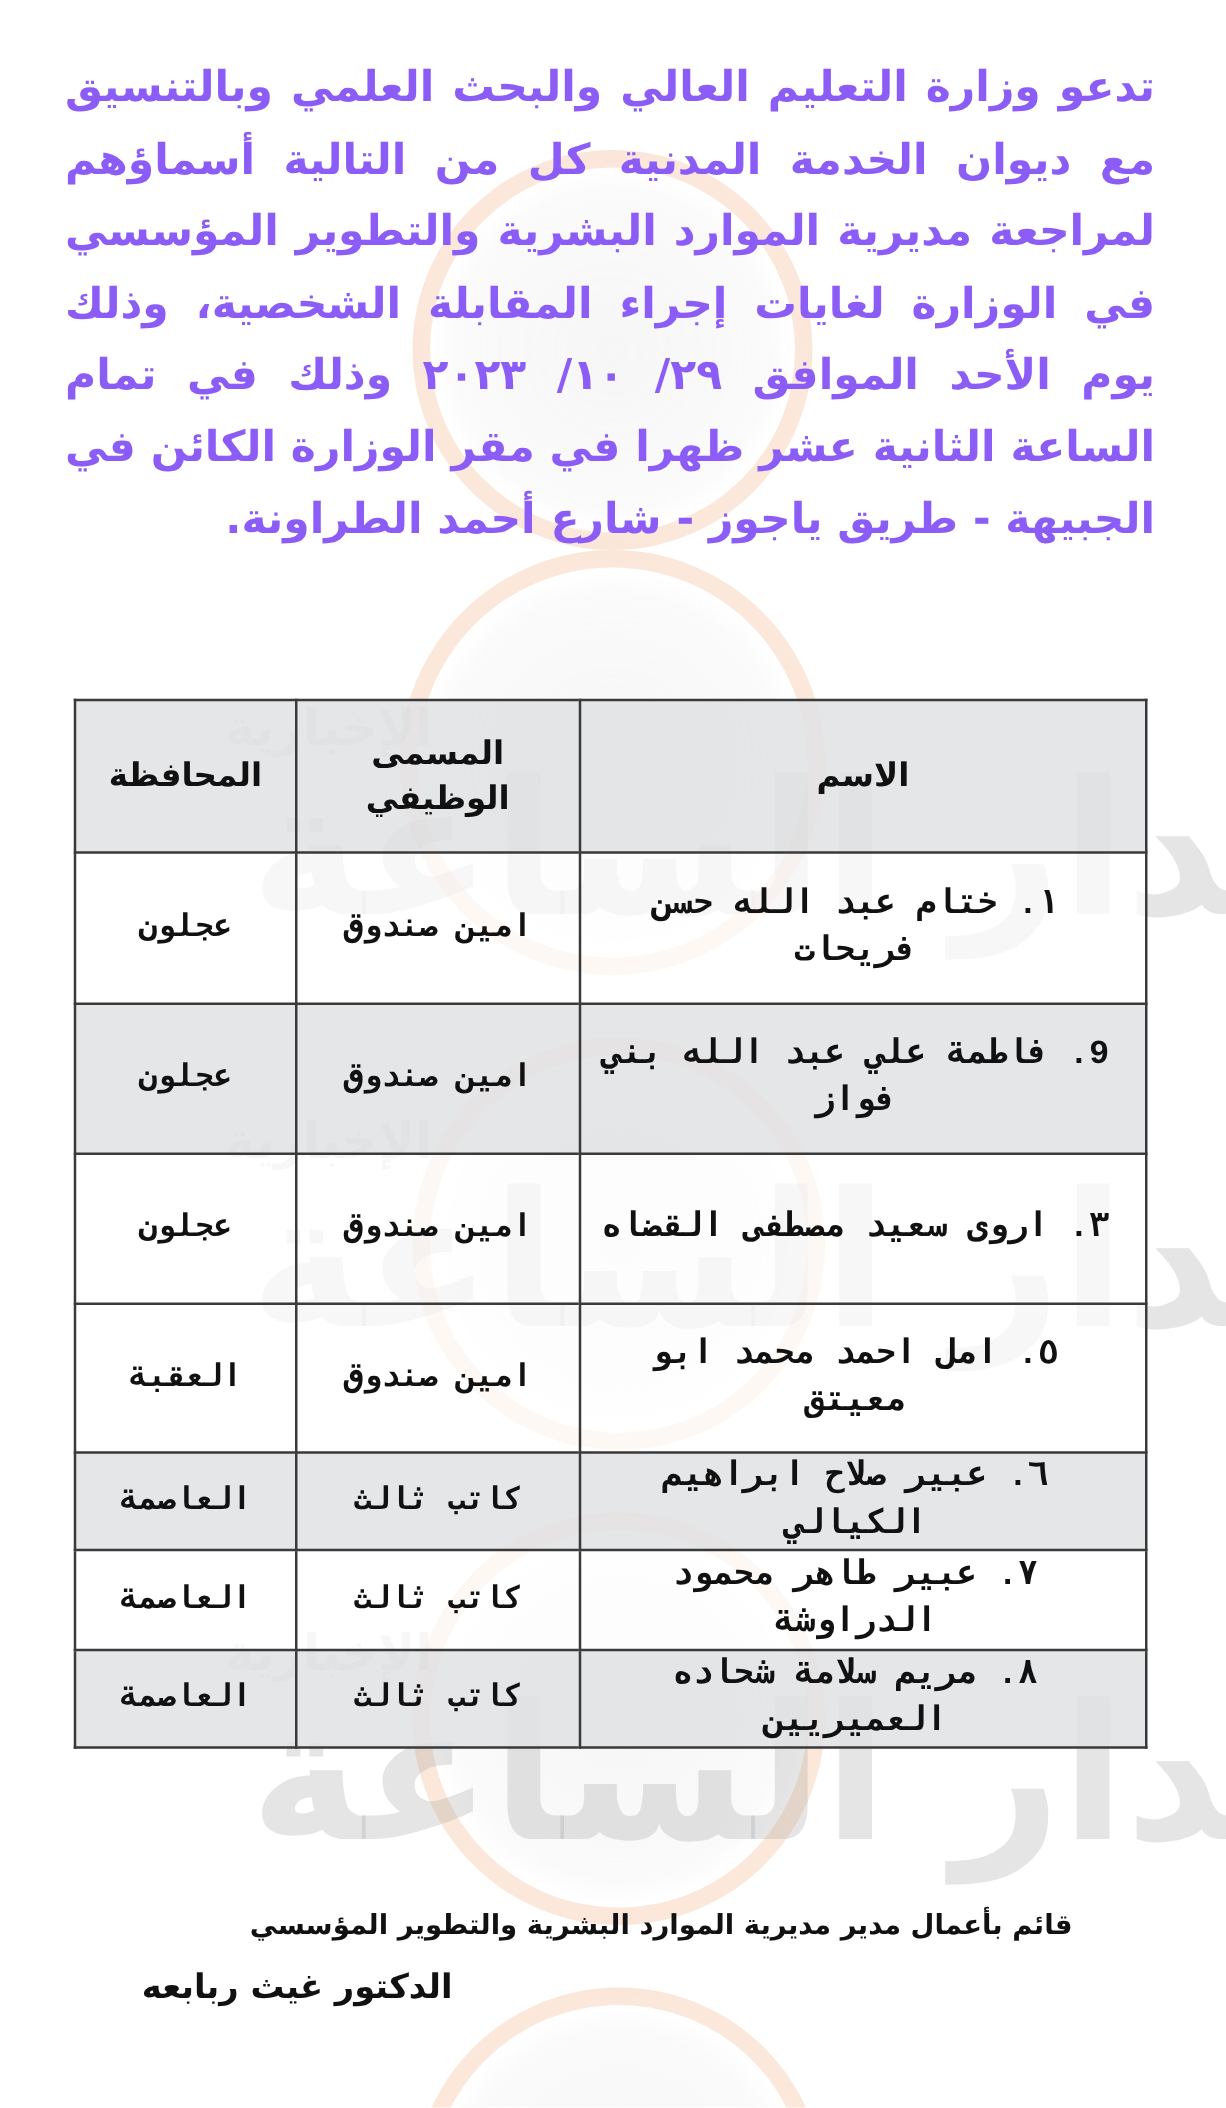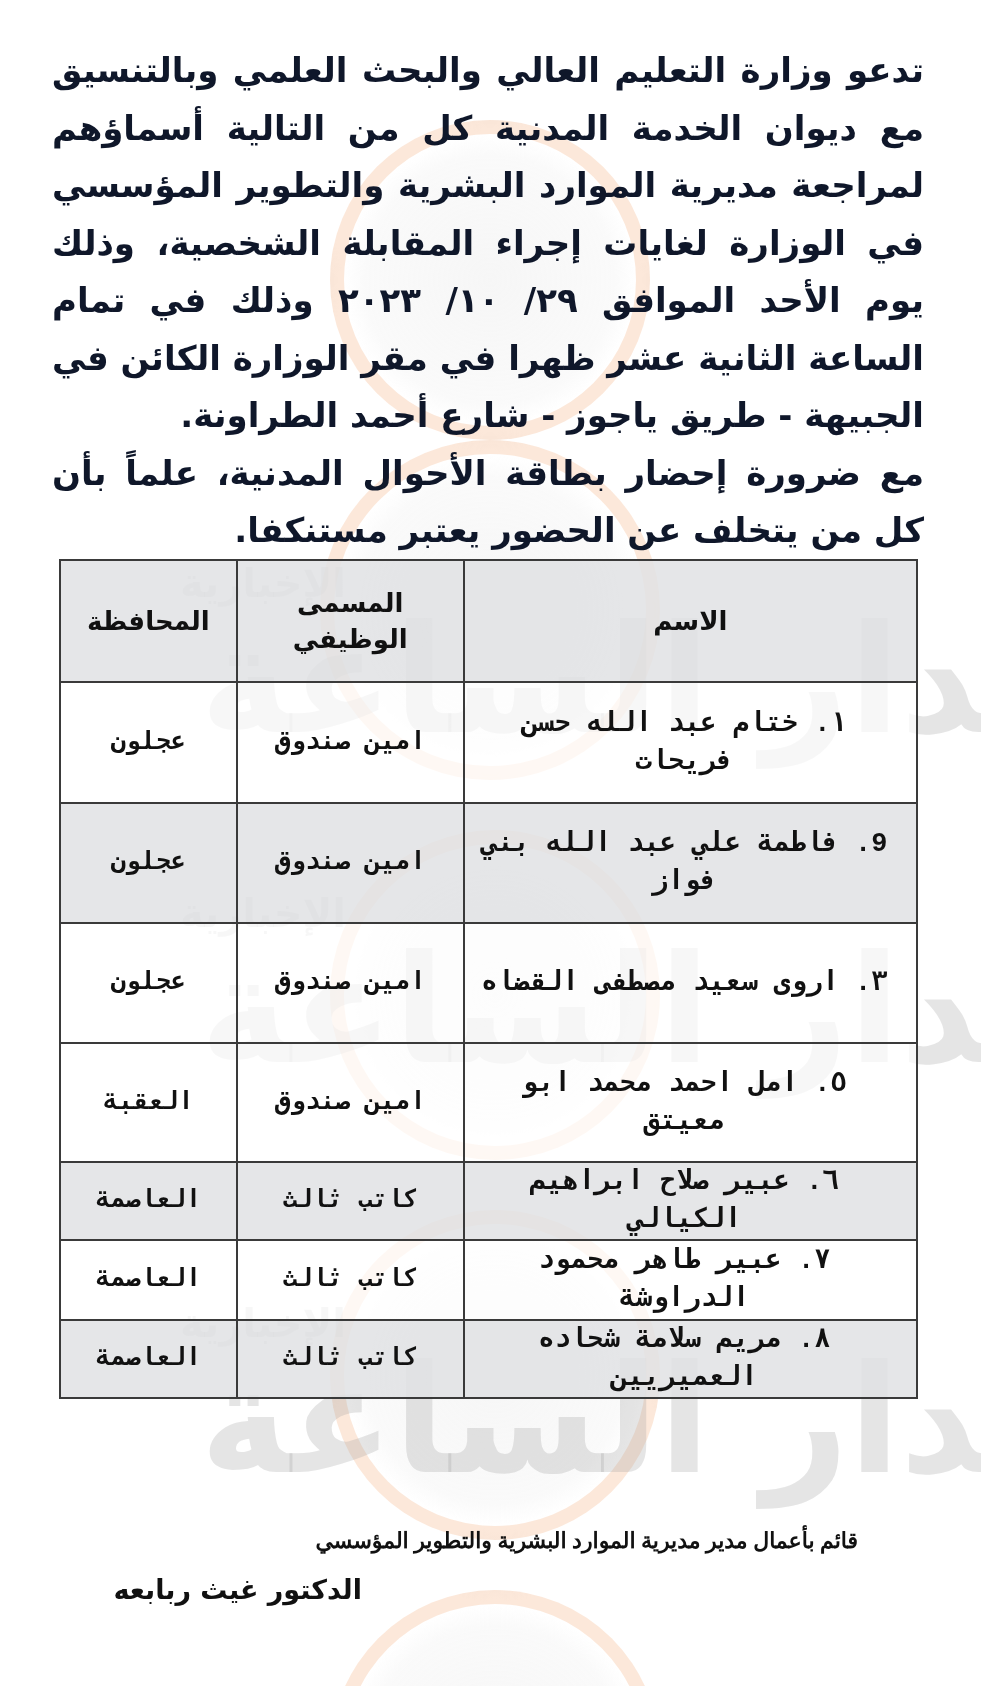--- a/index.html
+++ b/index.html
@@ -42,21 +42,21 @@
       left: 52px;
       width: 872px;
       top: 42px;
       direction: rtl;
       text-align: justify;
       text-align-last: right;
       font-family: "DejaVu Sans", sans-serif;
       font-weight: bold;
       font-size: 34px;
       line-height: 57.5px;
-      color: #0f172a;
+      color: #8b5cf6;
     }
     .intro p {
       margin: 0;
     }
     table.roster {
       position: absolute;
       left: 59px;
       top: 559px;
       width: 859px;
       border-collapse: collapse;
@@ -100,21 +100,20 @@
       direction: rtl;
       text-align: right;
       font-weight: bold;
       font-family: "DejaVu Sans", sans-serif;
       color: #111;
     }
     .sig-role {
       top: 1524px;
       font-size: 22px;
       line-height: 34px;
-      font-family: Liberation Serif, serif;
     }
     .sig-name {
       top: 1568px;
       font-size: 27px;
       line-height: 44px;
       width: 310px;
       left: 52px;
     }
   </style>
 </head>
@@ -130,21 +129,20 @@
 <div class="watermark wm-text" style="left:180px; top:560px; font-size:40px;">الإخبارية</div>
 <div class="watermark wm-text" style="left:200px; top:930px; font-size:150px; line-height:160px;">مدار الساعة</div>
 <div class="watermark wm-text" style="left:180px; top:890px; font-size:40px;">الإخبارية</div>
 <div class="watermark wm-text" style="left:200px; top:1340px; font-size:150px; line-height:160px;">مدار الساعة</div>
 <div class="watermark wm-text" style="left:180px; top:1300px; font-size:40px;">الإخبارية</div>
 
 <div class="content">
 
   <div class="intro">
     <p>تدعو وزارة التعليم العالي والبحث العلمي وبالتنسيق مع ديوان الخدمة المدنية كل من التالية أسماؤهم لمراجعة مديرية الموارد البشرية والتطوير المؤسسي في الوزارة لغايات إجراء المقابلة الشخصية، وذلك يوم الأحد الموافق ٢٩/ ١٠/ ٢٠٢٣ وذلك في تمام الساعة الثانية عشر ظهرا في مقر الوزارة الكائن في الجبيهة - طريق ياجوز - شارع أحمد الطراونة.</p>
-    <p>مع ضرورة إحضار بطاقة الأحوال المدنية، علماً بأن كل من يتخلف عن الحضور يعتبر مستنكفا.</p>
   </div>
 
   <table class="roster">
     <thead>
       <tr class="row-gray" style="height:122px;">
         <th class="col-name">الاسم</th>
         <th class="col-title">المسمى الوظيفي</th>
         <th class="col-gov">المحافظة</th>
       </tr>
     </thead>

